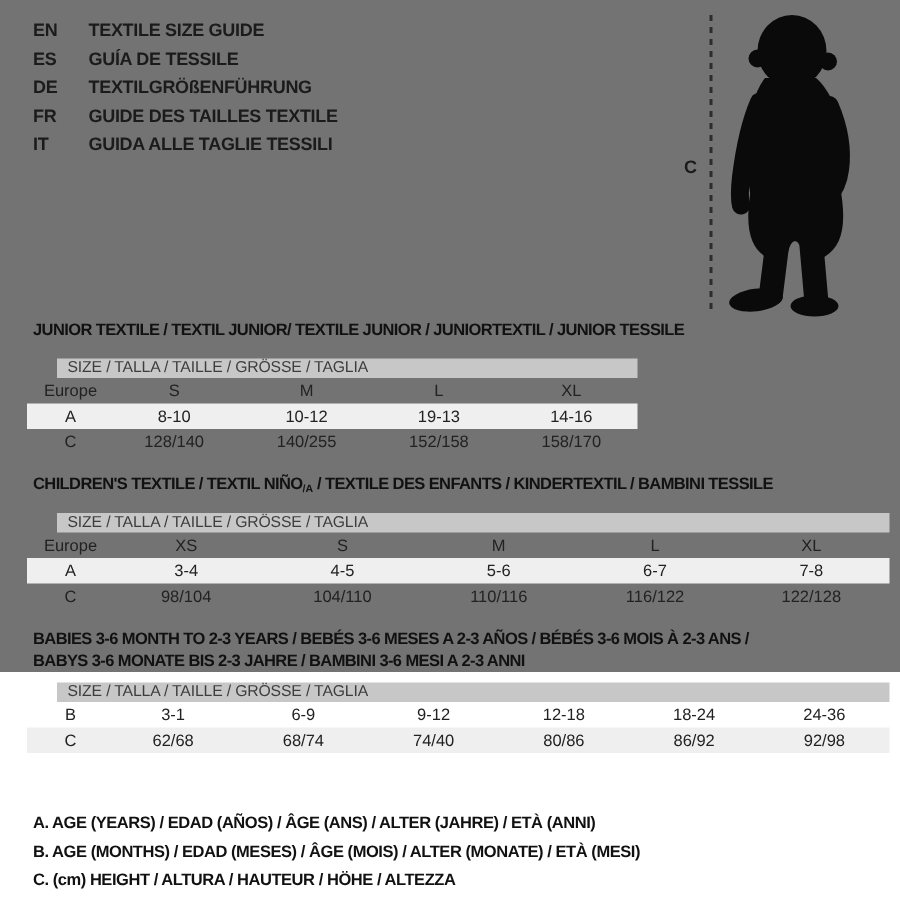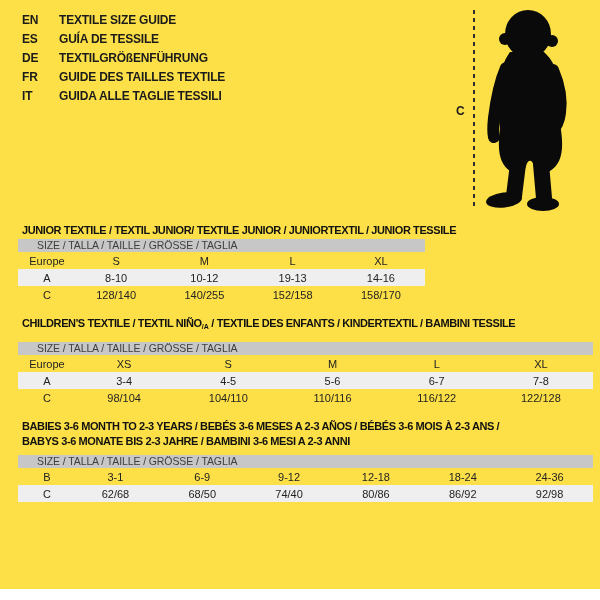--- a/index.html
+++ b/index.html
@@ -1,51 +1,51 @@
 <!DOCTYPE html>
 <html><head>
 <meta charset="utf-8">
 <style>
   html,body { margin:0; padding:0; }
   body {
     width:600px; height:600px; background:#ffffff;
     font-family:"Liberation Sans", sans-serif;
     color:#1b1b1b; position:relative; overflow:hidden;
   }
-  .canvas { position:absolute; top:0; left:0; width:600px; height:589px; background:#fde047; }
+  .canvas { position:absolute; top:0; left:0; width:600px; height:448px; background:#737373; }
 
   
   .lang-list { position:absolute; top:11px; left:22px; }
   .lang-row { display:flex; font-weight:bold; font-size:12px; line-height:19px; letter-spacing:-0.2px; white-space:nowrap; }
   .lang-code { width:37px; flex:0 0 37px; }
 
   
   .figure { position:absolute; top:6px; left:452px; width:146px; height:206px; }
   .measure-label { position:absolute; left:4px; top:98px; font-weight:bold; font-size:12px; }
   .dash-line {
     position:absolute; left:21px; top:4px; width:2px; height:198px;
     background:repeating-linear-gradient(to bottom, #2d2d2d 0 4px, transparent 4px 8px);
   }
   .baby-svg { position:absolute; left:28px; top:0; }
 
   
   .section-title { position:absolute; left:22px; font-weight:bold; font-size:11px; letter-spacing:-0.4px; white-space:nowrap; color:#111; }
-  #title-junior { top:224px; }
+  #title-junior { top:214px; }
   #title-children { top:317px; }
   #title-babies { top:419px; line-height:15px; }
   .sub-mark { font-size:7px; vertical-align:-2px; letter-spacing:0; }
 
   
   .size-table { position:absolute; left:18px; }
   #table-junior { top:239px; width:407px; }
   #table-children { top:342px; width:575px; }
   #table-babies { top:455px; width:575px; }
   .size-bar {
     background:#c7c7c7; color:#3d3d3d; font-size:10.5px; letter-spacing:-0.1px;
-    height:13px; line-height:13px; padding-left:19px;
+    height:13px; line-height:13px; padding-left:7px;margin-left:20px;
   }
   .t-row { display:grid; align-items:center; height:17px; font-size:11px; color:#222; }
   .t-row.alt { background:#efefef; }
   .cols-4 { grid-template-columns:54px repeat(4,1fr); }
   .cols-5 { grid-template-columns:54px repeat(5,1fr); }
   .cols-6 { grid-template-columns:54px repeat(6,1fr); }
   .t-label { padding-left:4px; text-align:center; }
   .t-cell { text-align:center; }
 
   
@@ -175,22 +175,27 @@
       <div class="t-cell">3-1</div>
       <div class="t-cell">6-9</div>
       <div class="t-cell">9-12</div>
       <div class="t-cell">12-18</div>
       <div class="t-cell">18-24</div>
       <div class="t-cell">24-36</div>
     </div>
     <div class="t-row cols-6 alt">
       <div class="t-label">C</div>
       <div class="t-cell">62/68</div>
-      <div class="t-cell">68/50</div>
+      <div class="t-cell">68/74</div>
       <div class="t-cell">74/40</div>
       <div class="t-cell">80/86</div>
       <div class="t-cell">86/92</div>
       <div class="t-cell">92/98</div>
     </div>
   </div>
 
+  <div class="footnotes">
+    <div>A. AGE (YEARS) / EDAD (AÑOS) / ÂGE (ANS) / ALTER (JAHRE) / ETÀ (ANNI)</div>
+    <div>B. AGE (MONTHS) / EDAD (MESES) / ÂGE (MOIS) / ALTER (MONATE) / ETÀ (MESI)</div>
+    <div>C. (cm) HEIGHT / ALTURA / HAUTEUR / HÖHE / ALTEZZA</div>
+  </div>
 
 </div>
 
 </body></html>

